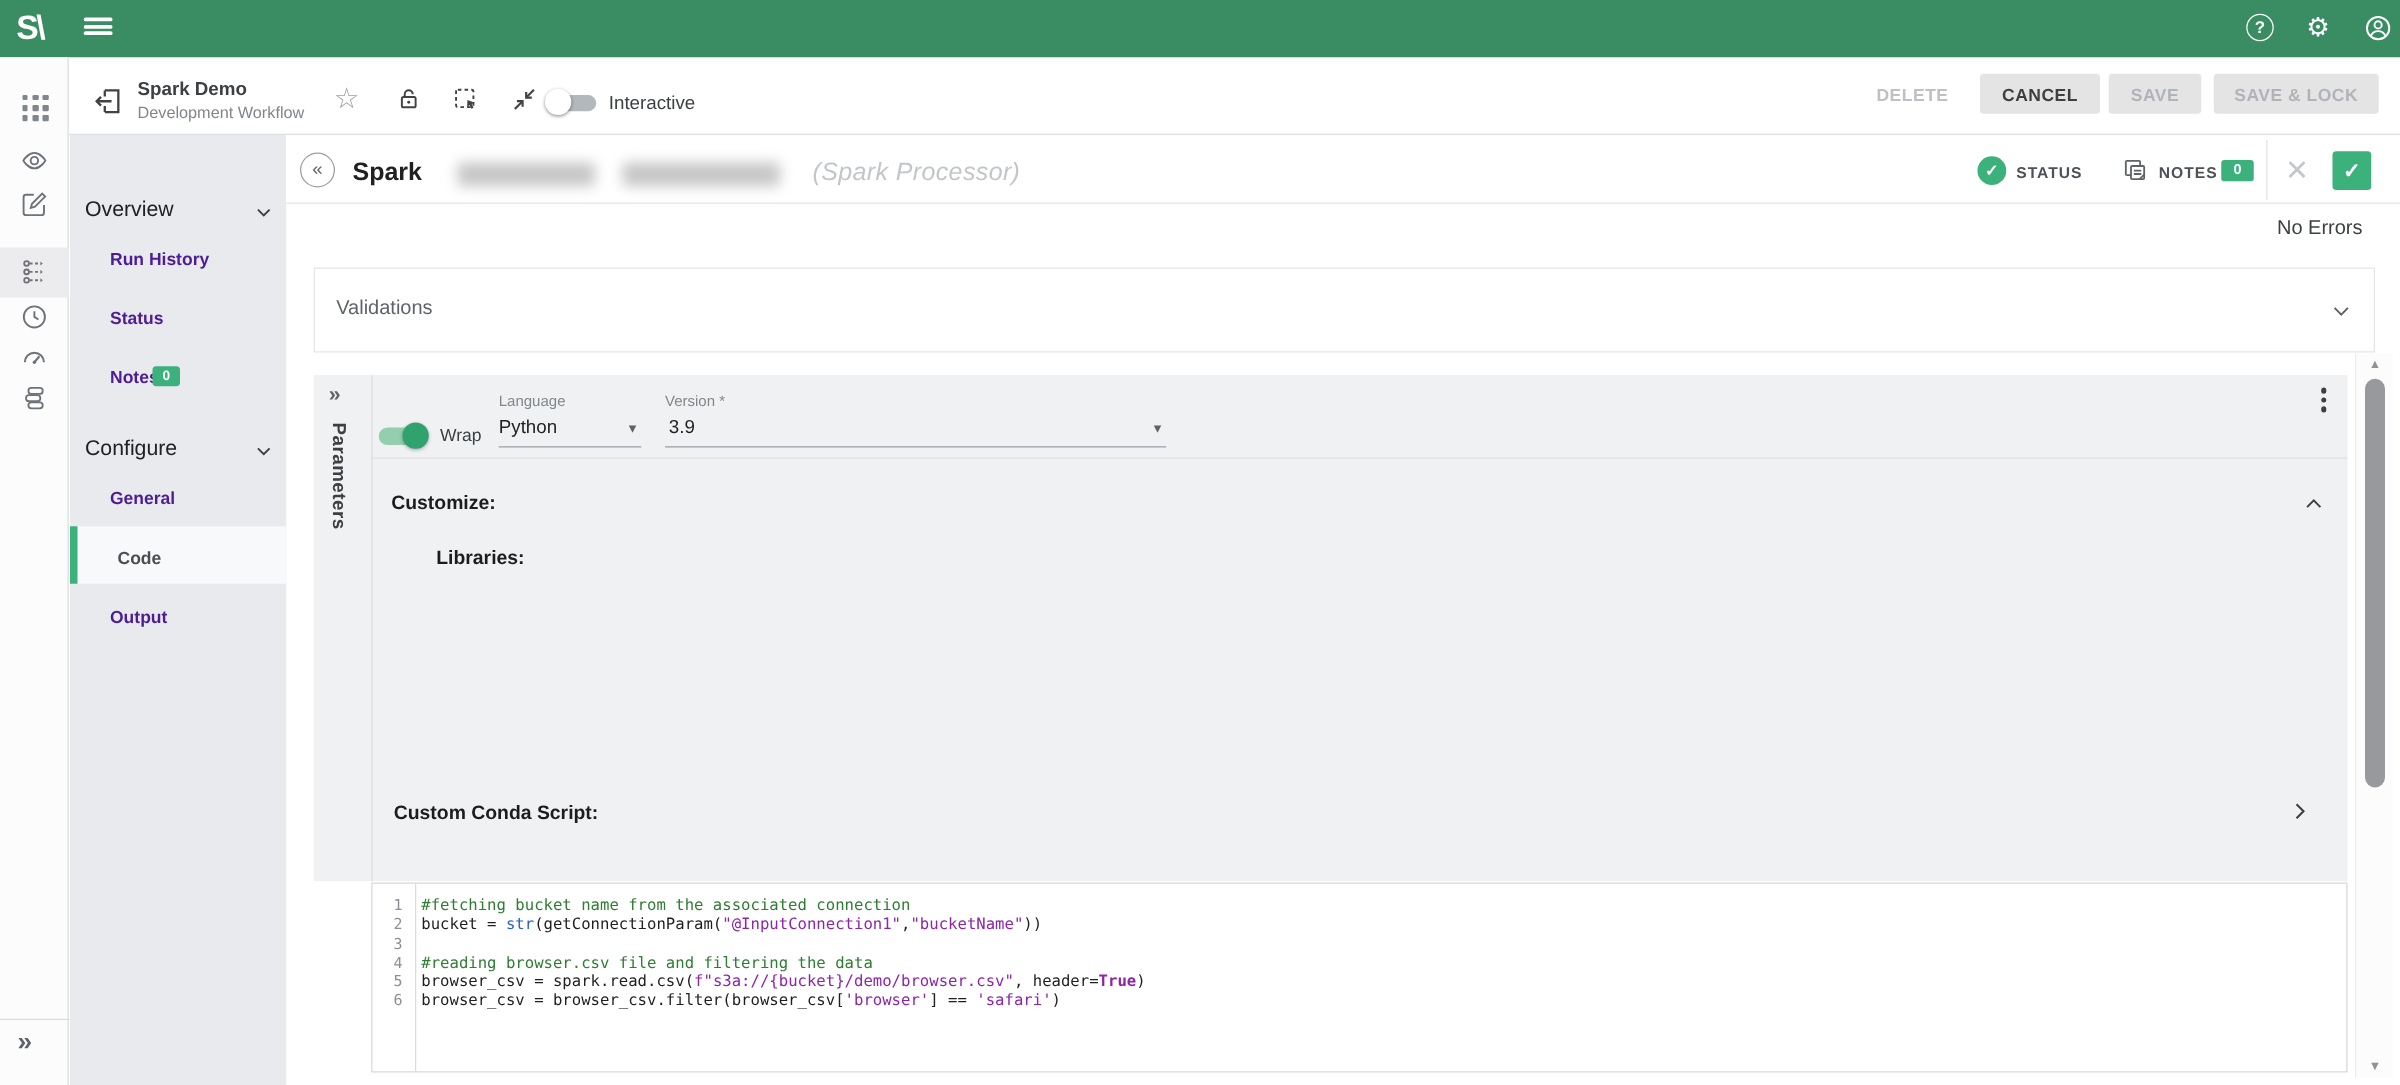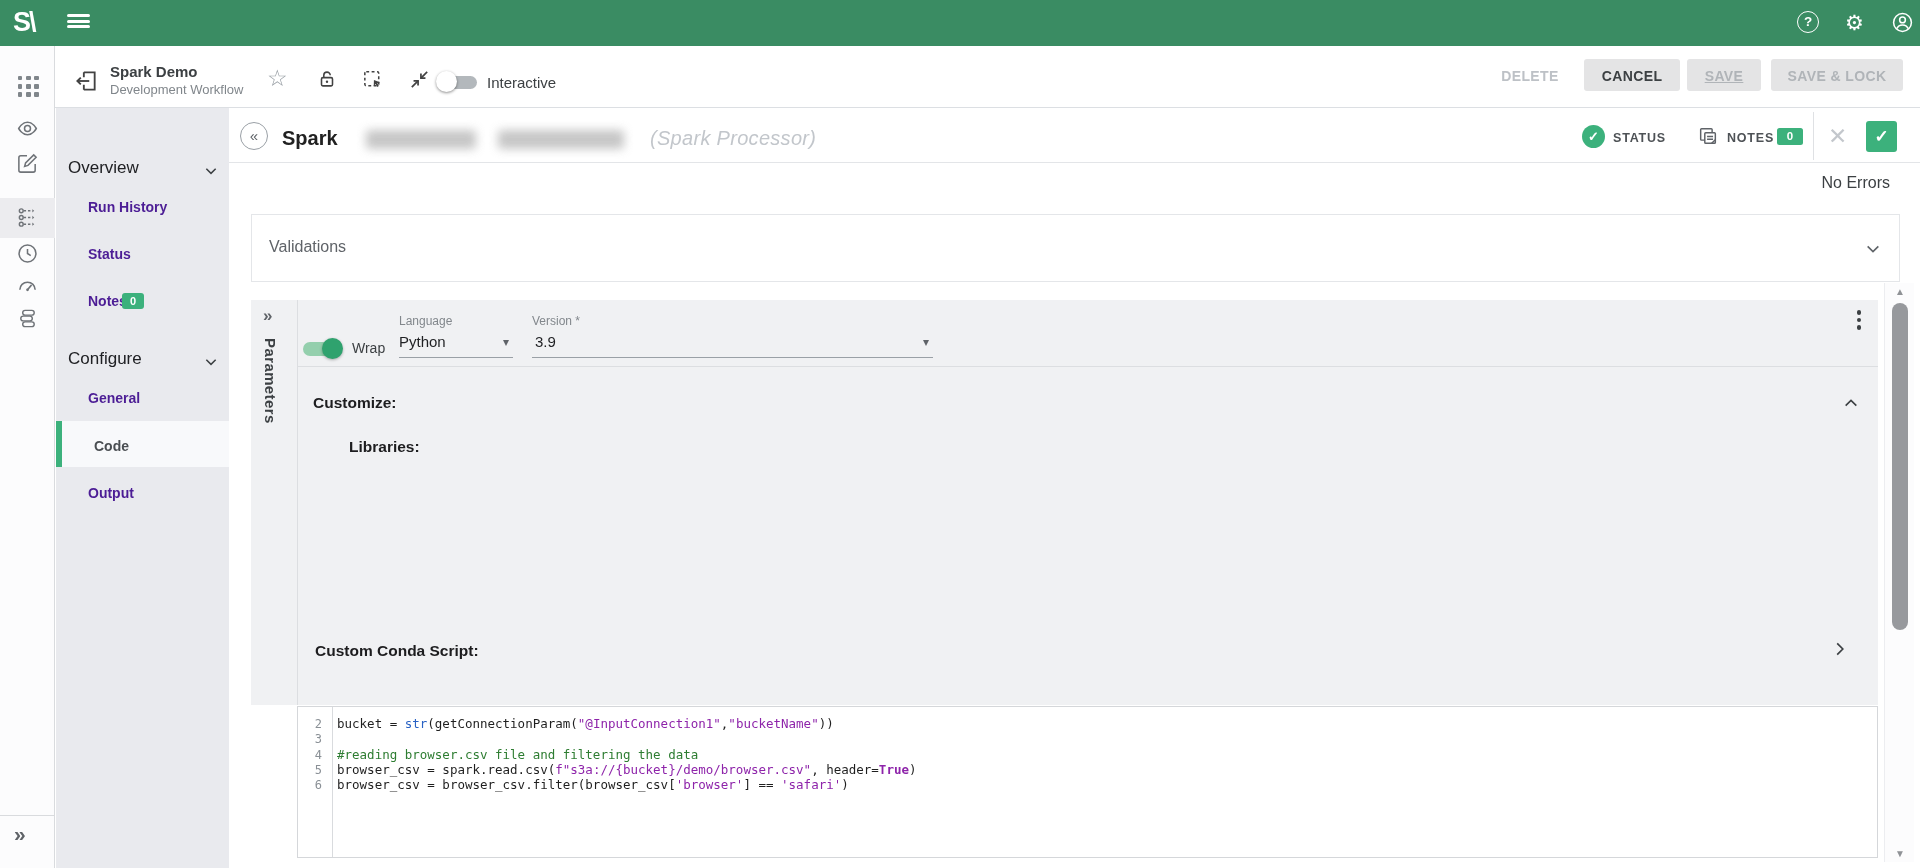--- a/index.html
+++ b/index.html
@@ -25,21 +25,21 @@
   .wf-type{left:110px;top:82px;font-size:13px;color:#80868b;}
   .star-glyph{font-size:23px;color:#9aa0a6;line-height:24px;}
   .itoggle-track{left:440px;top:76px;width:37px;height:13px;border-radius:7px;background:#9aa0a6;opacity:.75;}
   .itoggle-knob{left:436px;top:71px;width:21px;height:21px;border-radius:50%;background:#fff;
                 box-shadow:0 1px 3px rgba(0,0,0,.45);}
   .interactive-lbl{left:487px;top:74px;font-size:15px;color:#3c4043;}
   .btn{top:59px;height:32px;border-radius:3px;font-size:14px;font-weight:bold;letter-spacing:.4px;
        text-align:center;box-sizing:border-box;cursor:pointer;border:none;background:#e4e4e5;}
   .btn-delete{left:1495px;width:70px;background:transparent;color:#bdc1c6;line-height:32px;}
   .btn-cancel{left:1584px;width:96px;color:#3c4043;line-height:32px;}
-  .btn-save{left:1687px;width:74px;color:#b0b4b8;line-height:32px;text-decoration:underline;}
+  .btn-save{left:1687px;width:74px;color:#b0b4b8;line-height:32px;}
   .btn-savelock{left:1771px;width:132px;color:#b0b4b8;line-height:32px;}
 
   
   .iconcol{left:0;top:46px;width:55px;height:822px;background:#fcfcfd;border-right:1px solid #d9dbde;box-sizing:border-box;}
   .rail-sel{left:0;top:198px;width:55px;height:40px;background:#ececef;}
   .rail-icon{left:16px;width:23px;height:23px;cursor:pointer;}
   .rail-div{left:0;top:815px;width:55px;height:1px;background:#d9dbde;}
   .rail-expand{left:14px;top:822px;font-size:21px;font-weight:bold;color:#5f6368;cursor:pointer;}
 
   
@@ -339,20 +339,21 @@
     <div class="abs chev-btn" style="left:1582px;top:340px;">
       <svg width="14" height="18" viewBox="0 0 20 24" fill="none" stroke="#3c4043" stroke-width="2.4">
           <polyline points="6,4 14,12 6,20"></polyline>
         </svg>
     </div>
   </div>
 
   <div class="abs editor">
     <div class="gutter-line"></div>
     <div class="code-lines">
+        <div class="code-line"><span class="ln">1</span><span class="tok-com">#fetching bucket name from the associated connection</span></div>
         <div class="code-line"><span class="ln">2</span><span class="tok-d">bucket = </span><span class="tok-kw">str</span><span class="tok-d">(getConnectionParam(</span><span class="tok-str">"@InputConnection1"</span><span class="tok-d">,</span><span class="tok-str">"bucketName"</span><span class="tok-d">))</span></div>
         <div class="code-line"><span class="ln">3</span></div>
         <div class="code-line"><span class="ln">4</span><span class="tok-com">#reading browser.csv file and filtering the data</span></div>
         <div class="code-line"><span class="ln">5</span><span class="tok-d">browser_csv = spark.read.csv(</span><span class="tok-str">f"s3a://{bucket}/demo/browser.csv"</span><span class="tok-d">, header=</span><span class="tok-kwv">True</span><span class="tok-d">)</span></div>
         <div class="code-line"><span class="ln">6</span><span class="tok-d">browser_csv = browser_csv.filter(browser_csv[</span><span class="tok-str">'browser'</span><span class="tok-d">] == </span><span class="tok-str">'safari'</span><span class="tok-d">)</span></div>
       </div>
   </div>
 
   <div class="abs sb-track">
     <div class="sb-arrow" style="top:3px;">▲</div>

